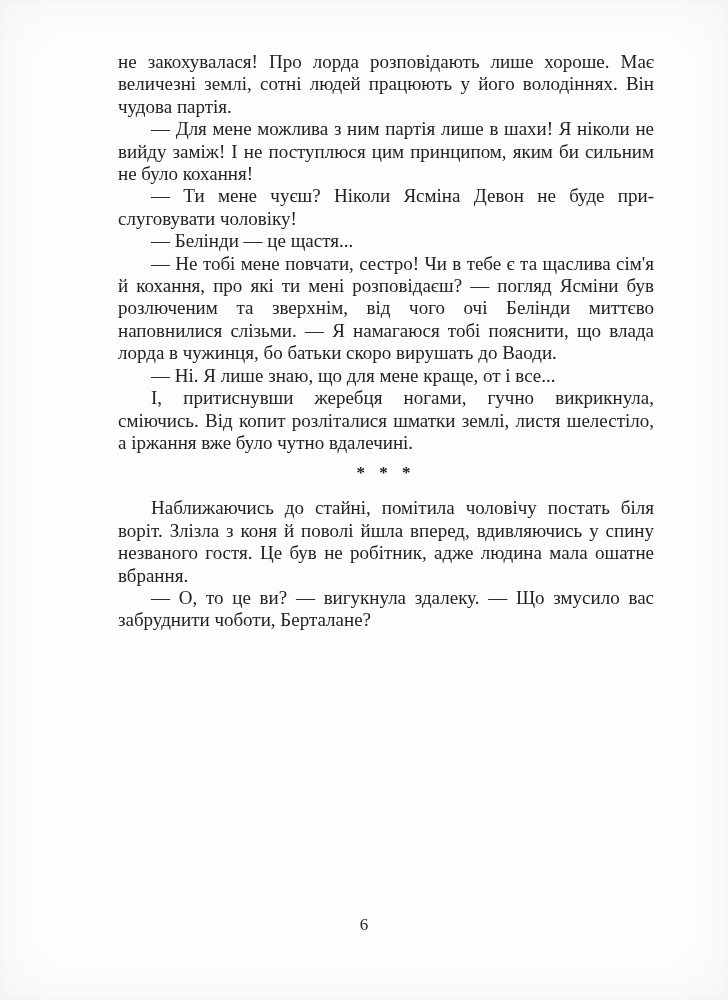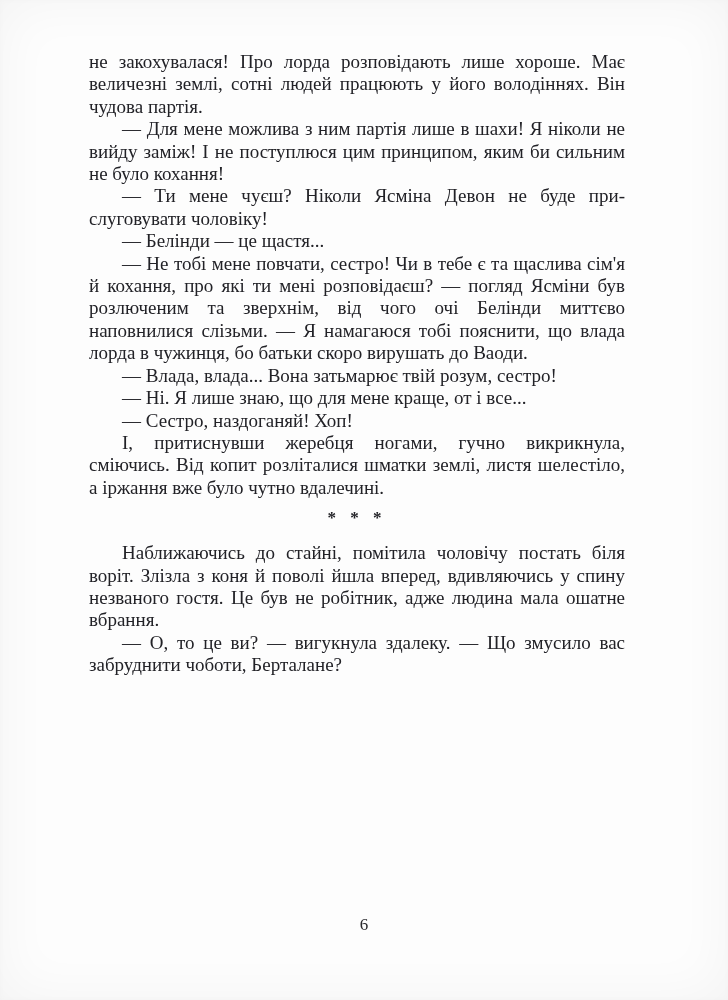--- a/index.html
+++ b/index.html
@@ -19,21 +19,21 @@
   
   .page::after {
     content: "";
     position: absolute;
     inset: 0;
     pointer-events: none;
     box-shadow: inset 0 0 55px rgba(0,0,0,0.045), inset 0 0 6px rgba(0,0,0,0.02);
   }
   .text-column {
     position: absolute;
-    left: 89px;
+    left: 118px;
     top: 51px;
     width: 536px;
   }
   .para {
     margin: 0;
     font-size: 19px;
     line-height: 22.4px;
     text-align: justify;
     text-indent: 0;
     hyphens: manual;
@@ -65,23 +65,21 @@
 </head>
 <body>
 
 <div class="page">
   <main class="text-column">
       <p class="para">не закохувалася! Про лорда розповідають лише хороше. Має величезні землі, сотні людей працюють у його во­лодіннях. Він чудова партія.</p>
       <p class="para indent">— Для мене можлива з ним партія лише в шахи! Я ніколи не вийду заміж! І не поступлюся цим принципом, яким би сильним не було кохання!</p>
       <p class="para indent">— Ти мене чуєш? Ніколи Ясміна Девон не буде при­слуговувати чоловіку!</p>
       <p class="para indent">— Белінди — це щастя...</p>
       <p class="para indent">— Не тобі мене повчати, сестро! Чи в тебе є та щас­лива сім'я й кохання, про які ти мені розповідаєш? — погляд Ясміни був розлюченим та зверхнім, від чого очі Белінди миттєво наповнилися слізьми. — Я намагаюся тобі пояснити, що влада лорда в чужинця, бо батьки скоро вирушать до Ваоди.</p>
-      <p class="para indent">— Влада, влада... Вона затьмарює твій розум, сестро!</p>
       <p class="para indent">— Ні. Я лише знаю, що для мене краще, от і все...</p>
-      <p class="para indent">— Сестро, наздоганяй! Хоп!</p>
       <p class="para indent">І, притиснувши жеребця ногами, гучно викрикнула, сміючись. Від копит розліталися шматки землі, листя шелестіло, а іржання вже було чутно вдалечині.</p>
       <div class="separator">* * *</div>
       <p class="para indent">Наближаючись до стайні, помітила чоловічу постать біля воріт. Злізла з коня й поволі йшла вперед, вдив­ляючись у спину незваного гостя. Це був не робітник, адже людина мала ошатне вбрання.</p>
       <p class="para indent">— О, то це ви? — вигукнула здалеку. — Що змусило вас забруднити чоботи, Берталане?</p>
     </main>
   <footer class="page-footer">
     <span class="page-number">6</span>
   </footer>
 </div>
 

